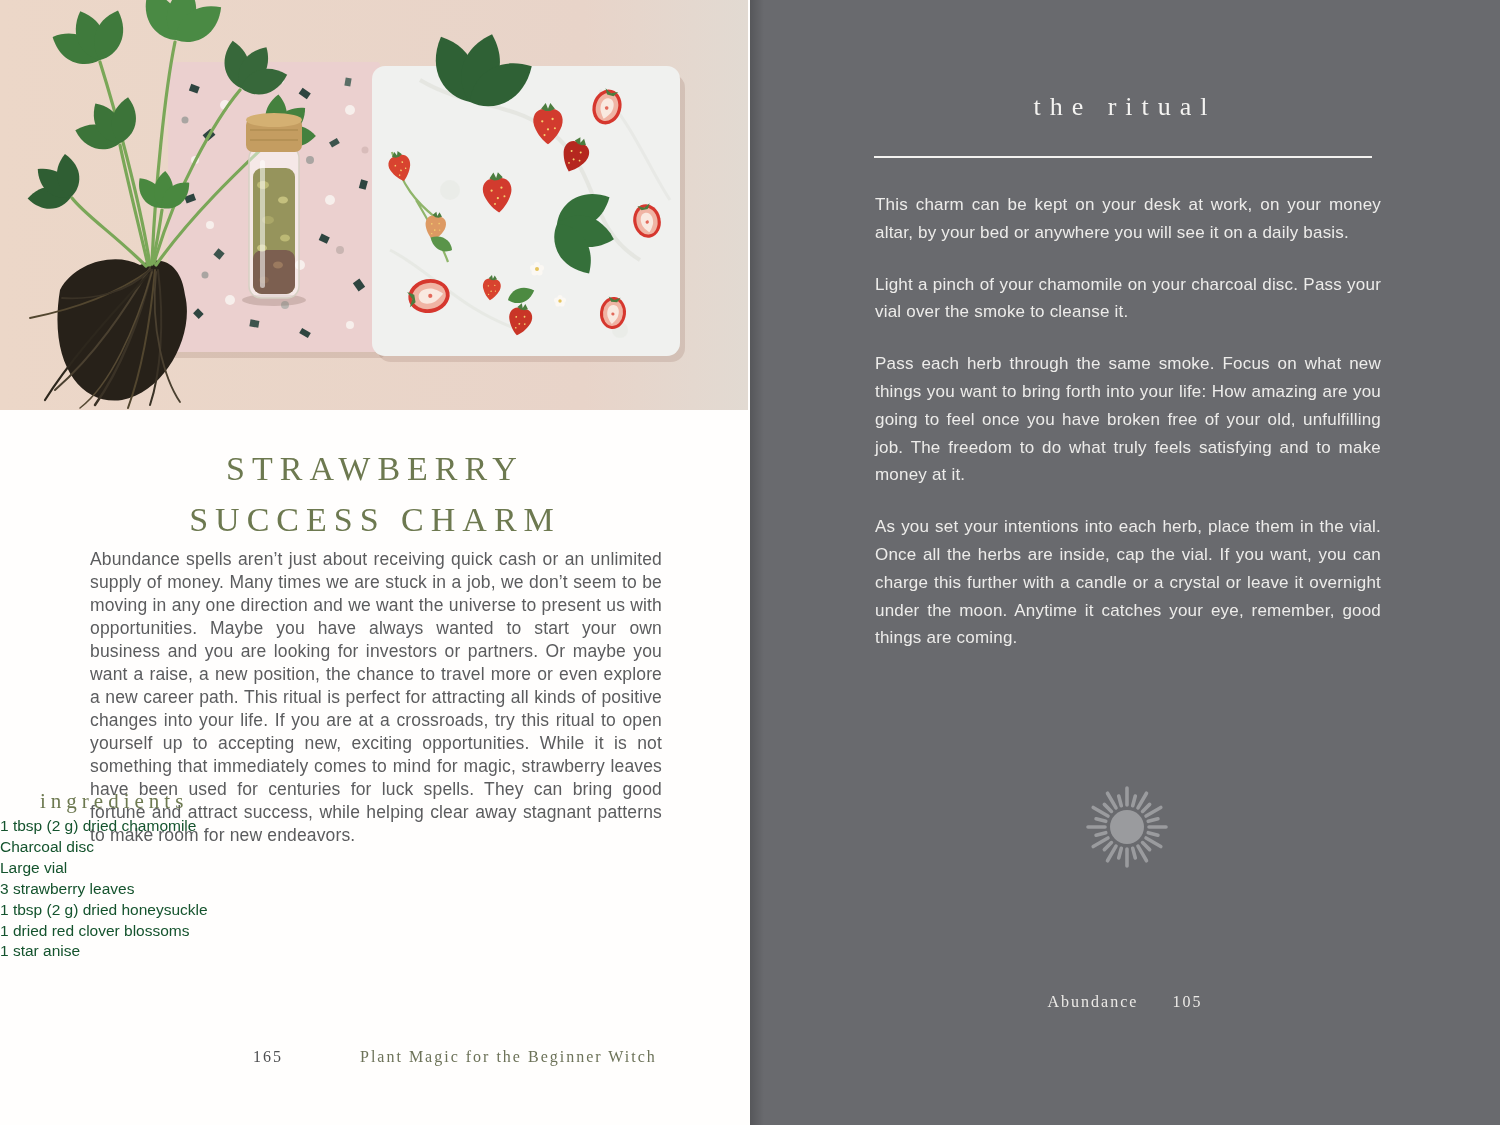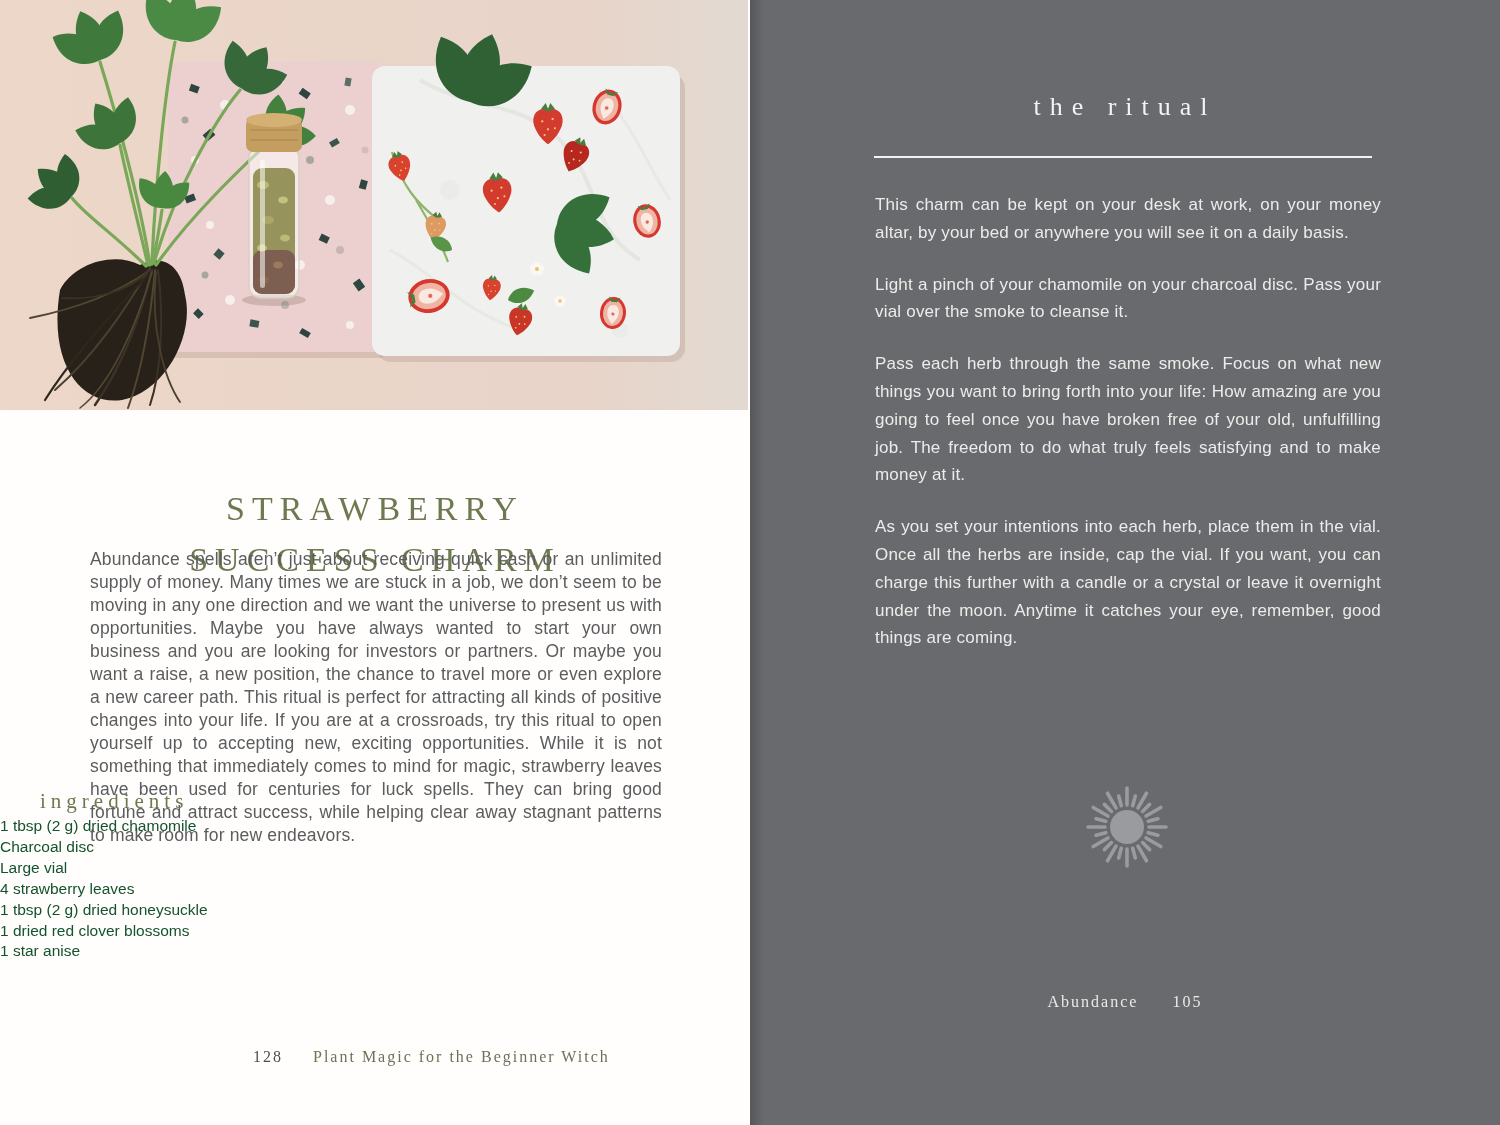--- a/index.html
+++ b/index.html
@@ -7,33 +7,33 @@
   body { font-family:"Liberation Sans", sans-serif; background:#ffffff; }
   .spread { position:relative; width:1500px; height:1125px; display:flex; overflow:hidden; }
 
   
   .page-left { position:relative; width:750px; height:1125px; background:#fffefd; }
   .photo { position:absolute; top:0; left:0; width:748px; height:410px; }
   .photo svg { display:block; }
 
   .recipe-title { position:absolute; top:443px; left:0; width:750px; text-align:center;
     font-family:"Liberation Serif", serif; font-size:34px; line-height:51px;
-    letter-spacing:7px; color:#6d7950; font-weight:400;margin-top:40px; }
+    letter-spacing:7px; color:#6d7950; font-weight:400; }
   .intro { position:absolute; top:548px; left:90px; width:572px;
     font-size:17.5px; line-height:23px; color:#5b5c5e; letter-spacing:0.15px;
     text-align:justify; }
   .ing-head { position:absolute; top:789px; left:0; width:750px; text-align:left;
     font-family:"Liberation Serif", serif; font-size:21px; letter-spacing:5px;
     color:#6d7950;margin-left:40px; }
   .ing-list { position:absolute; top:816px; left:0; width:750px; 
     font-size:15.5px; line-height:20.9px; color:#14532d; }
   .footer-left { position:absolute; top:1048px; left:253px; white-space:nowrap;
     font-family:"Liberation Serif", serif; font-size:16px; letter-spacing:2px; }
   .footer-left .pageno { color:#4e4f51; margin-right:30px; }
-  .footer-left .booktitle { color:#6c7258; }
+  .footer-left .booktitle { color:#6c7258;margin-left:47px; }
 
   
   .page-right { position:relative; width:750px; height:1125px; background:#696a6e; }
   .page-right::before { content:""; position:absolute; left:0; top:0; width:14px; height:100%;
     background:linear-gradient(90deg, rgba(0,0,0,0.18), rgba(0,0,0,0)); }
   .ritual-title { position:absolute; top:92px; left:0; width:750px; text-align:center;
     font-family:"Liberation Serif", serif; font-size:26px; letter-spacing:9px;
     color:#f4f3f1; }
   .rule { position:absolute; top:156px; left:124px; width:498px; height:2px; background:#f3f2f0; }
   .ritual-body { position:absolute; top:191px; left:125px; width:506px; }
@@ -225,28 +225,28 @@
     </div>
 
     <p class="intro">Abundance spells aren’t just about receiving quick cash or an unlimited supply of money. Many times we are stuck in a job, we don’t seem to be moving in any one direction and we want the universe to present us with opportunities. Maybe you have always wanted to start your own business and you are looking for investors or partners. Or maybe you want a raise, a new position, the chance to travel more or even explore a new career path. This ritual is perfect for attracting all kinds of positive changes into your life. If you are at a crossroads, try this ritual to open yourself up to accepting new, exciting opportunities. While it is not something that immediately comes to mind for magic, strawberry leaves have been used for centuries for luck spells. They can bring good fortune and attract success, while helping clear away stagnant patterns to make room for new endeavors.</p>
 
     <div class="ing-head">ingredients</div>
 
     <div class="ing-list">
       <div>1 tbsp (2 g) dried chamomile</div>
       <div>Charcoal disc</div>
       <div>Large vial</div>
-      <div>4 strawberry leaves</div>
+      <div>3 strawberry leaves</div>
       <div>1 tbsp (2 g) dried honeysuckle</div>
       <div>1 dried red clover blossoms</div>
       <div>1 star anise</div>
     </div>
 
     <div class="footer-left">
-      <span class="pageno">128</span><span class="booktitle">Plant Magic for the Beginner Witch</span>
+      <span class="pageno">165</span><span class="booktitle">Plant Magic for the Beginner Witch</span>
     </div>
   </div>
 
   <div class="page-right">
 
     <div class="ritual-title">the ritual</div>
     <div class="rule"></div>
 
     <div class="ritual-body">
       <p>This charm can be kept on your desk at work, on your money altar, by your bed or anywhere you will see it on a daily basis.</p>

